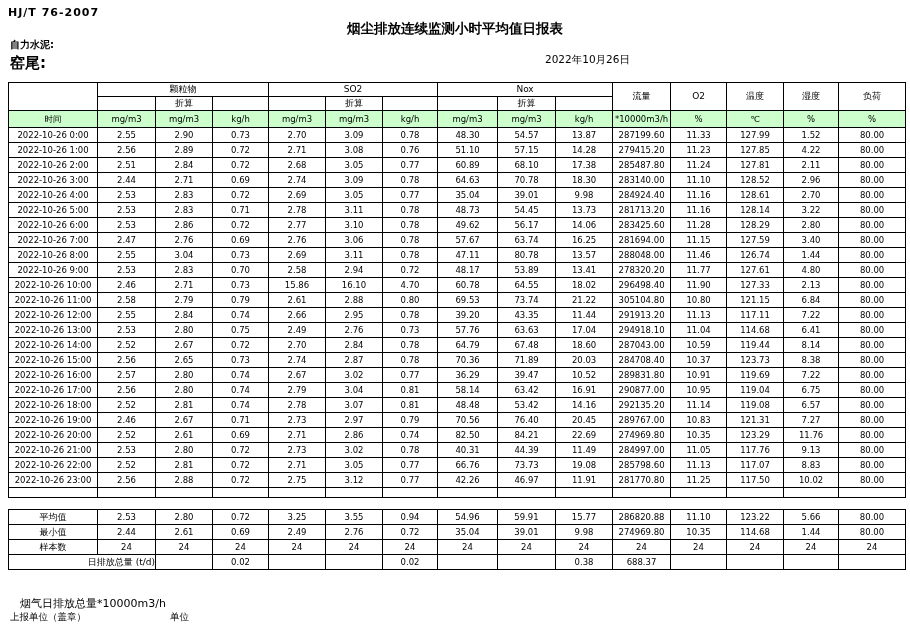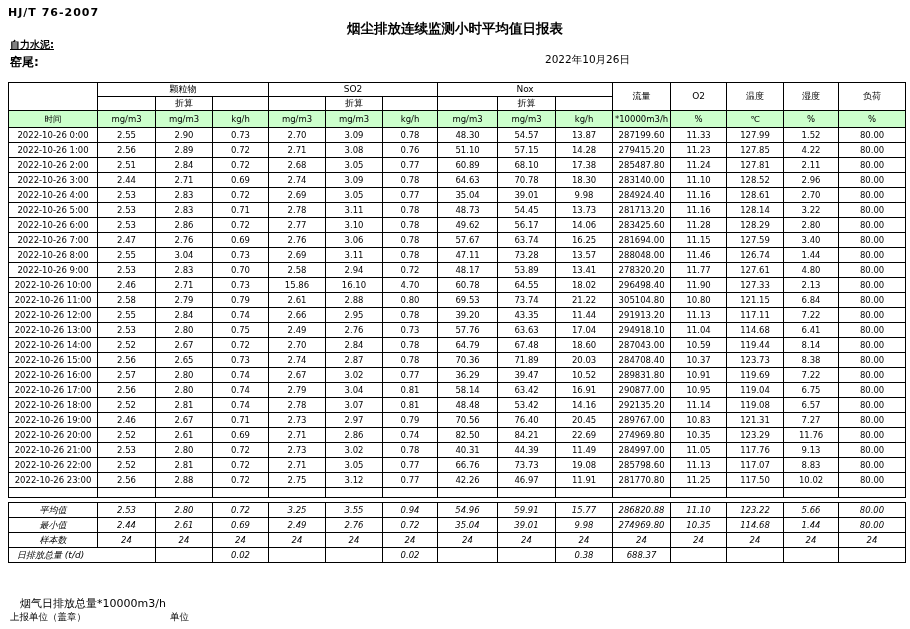--- a/index.html
+++ b/index.html
@@ -2,36 +2,36 @@
 <html><head>
 <meta charset="utf-8">
 <style>
   html,body{margin:0;padding:0;}
   body{
     width:910px;height:629px;background:#ffffff;color:#000;
     font-family:"DejaVu Sans",sans-serif;position:relative;overflow:hidden;
   }
   .std-code{position:absolute;left:8px;top:6px;font-size:11px;font-weight:bold;letter-spacing:1px;}
   .doc-title{position:absolute;left:0;top:20px;width:100%;text-align:center;font-size:13.5px;font-weight:bold;}
-  .company{position:absolute;left:10px;top:38px;font-size:10px;font-weight:bold;text-decoration:underline;}
-  .kiln{position:absolute;left:10px;top:54px;font-size:12px;font-weight:bold;}
+  .company{position:absolute;left:10px;top:38px;font-size:10px;font-weight:bold;}
+  .kiln{position:absolute;left:10px;top:54px;font-size:15px;font-weight:bold;}
   .report-date{position:absolute;left:545px;top:53px;font-size:10.5px;}
   .tablewrap{position:absolute;left:8px;top:82px;}
   table{border-collapse:collapse;table-layout:fixed;width:897px;}
   th,td{
     border:1px solid #000;padding:0;height:14px;line-height:13px;
     font-size:8.5px;font-weight:normal;text-align:center;
     overflow:hidden;white-space:nowrap;
   }
   thead th{font-size:9px;height:13px;}
   tr.units th{background:#ccffcc;height:16px;font-size:8.5px;margin-left:34px;}
   tr.spacer td{height:9px;}
-  .summary{margin-top:4px;font-style:italic;}
+  .summary{margin-top:11px;}
   .summary td.label{font-size:9px;}
-  td.left{text-align:left;padding-left:8px;font-size:9px;}
+  td.left{text-align:right;padding-left:8px;font-size:9px;}
   .foot-note{position:absolute;left:20px;top:596px;font-size:11px;}
   .foot-unit-row{position:absolute;left:10px;top:611px;font-size:9.5px;}
   .foot-unit-label{position:absolute;left:160px;top:0;text-align:center;}
   .foot-unit-row{width:400px;}
 </style>
 </head>
 <body>
 
 <div class="std-code">HJ/T  76-2007</div>
 <div class="doc-title">烟尘排放连续监测小时平均值日报表</div>
@@ -238,21 +238,21 @@
         </tr>
         <tr>
           <td>2022-10-26 8:00</td>
           <td>2.55</td>
           <td>3.04</td>
           <td>0.73</td>
           <td>2.69</td>
           <td>3.11</td>
           <td>0.78</td>
           <td>47.11</td>
-          <td>73.28</td>
+          <td>80.78</td>
           <td>13.57</td>
           <td>288048.00</td>
           <td>11.46</td>
           <td>126.74</td>
           <td>1.44</td>
           <td>80.00</td>
         </tr>
         <tr>
           <td>2022-10-26 9:00</td>
           <td>2.53</td>

